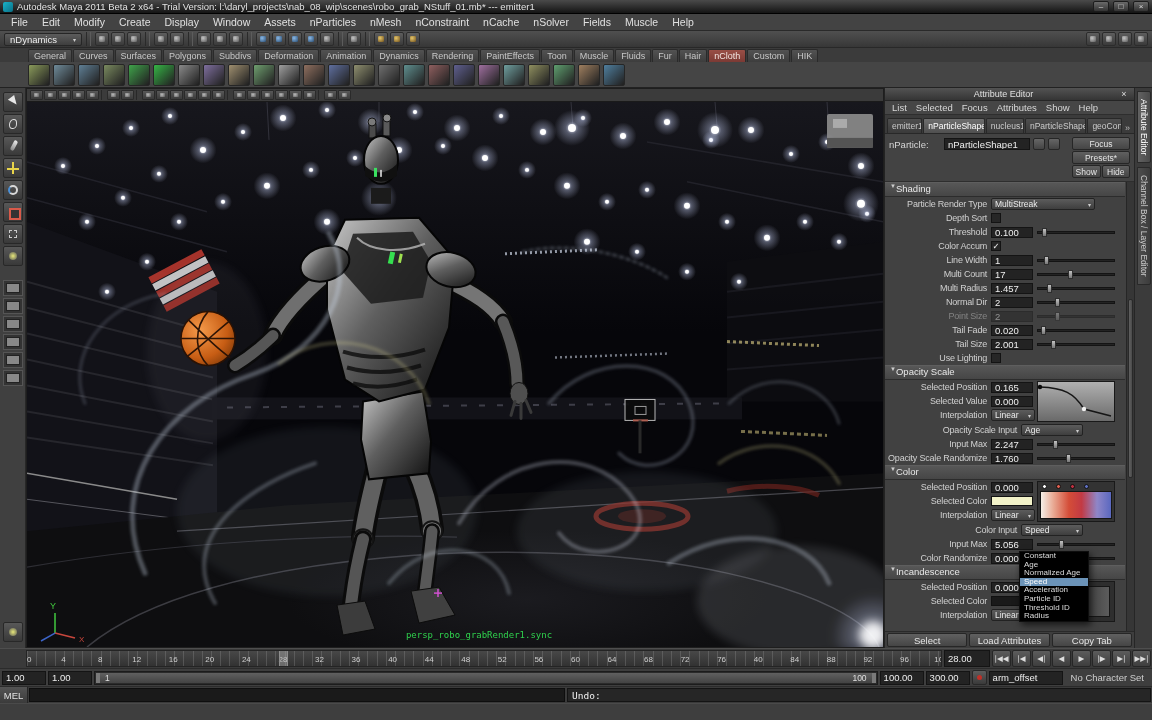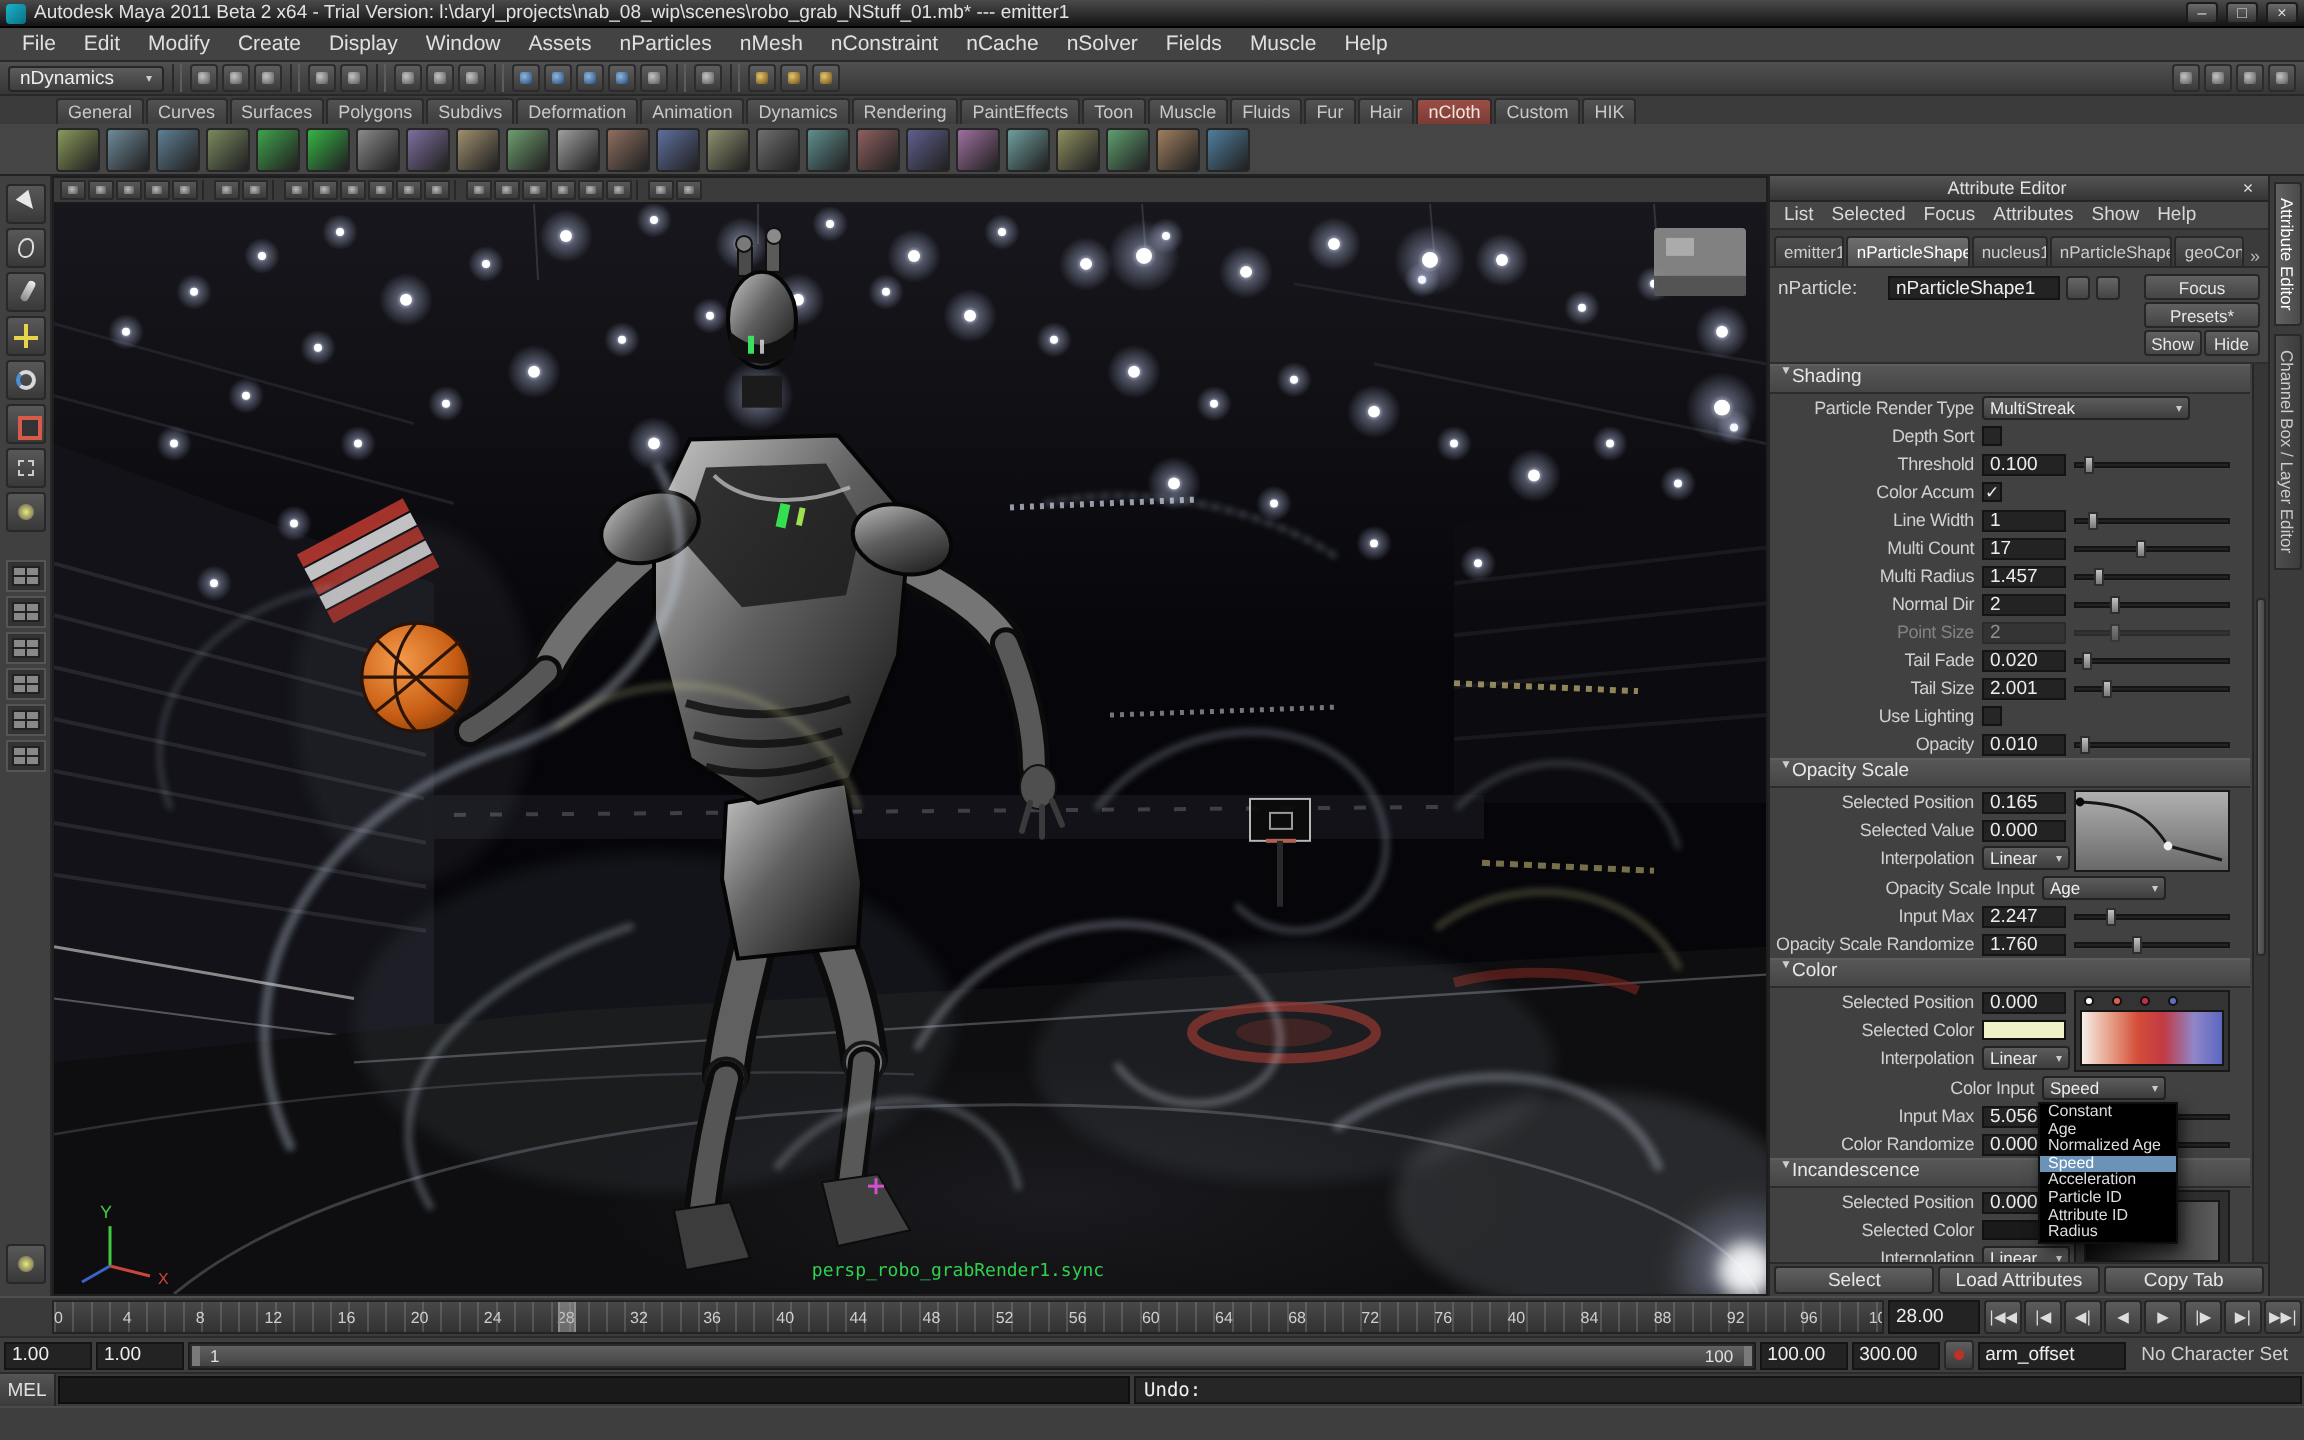--- a/index.html
+++ b/index.html
@@ -699,27 +699,20 @@
               <span class="ae-label" data-name="attr-label-tail-size">Tail Size</span>
               <span class="ae-input" data-name="field-tail-size">2.001</span>
               <span class="ae-slider" data-name="slider-tail-size">
                 <span class="ae-handle" data-name="slider-handle" style="left: calc(20% - 2px);"></span>
               </span>
             </div>
             <div class="ae-row" data-name="attr-row-use-lighting">
               <span class="ae-label" data-name="attr-label-use-lighting">Use Lighting</span>
               <span class="ae-check" data-name="checkbox-use-lighting"></span>
             </div>
-            <div class="ae-row" data-name="attr-row-opacity">
-              <span class="ae-label" data-name="attr-label-opacity">Opacity</span>
-              <span class="ae-input" data-name="field-opacity">0.010</span>
-              <span class="ae-slider" data-name="slider-opacity">
-                <span class="ae-handle" data-name="slider-handle" style="left: calc(5% - 2px);"></span>
-              </span>
-            </div>
           </div>
           <div class="ae-section" data-name="section-opacity-scale">
             <div class="ae-section-header" data-name="section-header-opacity-scale">
               <span class="ae-arrow" data-name="collapse-arrow-icon">▼</span>
               <span class="ae-section-title">Opacity Scale</span>
             </div>
             <div class="ramp-wrap">
               <div class="ramp-left">
                 <div class="ae-row" data-name="attr-row-selected-position">
                   <span class="ae-label" data-name="attr-label-selected-position">Selected Position</span>
@@ -851,21 +844,21 @@
           <div class="ae-scrollbar" data-name="ae-scrollbar">
             <div class="ae-thumb" data-name="scrollbar-thumb"></div>
           </div>
       <div class="popup-menu" data-name="color-input-popup-menu">
             <div class="popup-item" data-name="popup-item-constant">Constant</div>
             <div class="popup-item" data-name="popup-item-age">Age</div>
             <div class="popup-item" data-name="popup-item-normalized-age">Normalized Age</div>
             <div class="popup-item selected" data-name="popup-item-speed">Speed</div>
             <div class="popup-item" data-name="popup-item-acceleration">Acceleration</div>
             <div class="popup-item" data-name="popup-item-particle-id">Particle ID</div>
-            <div class="popup-item" data-name="popup-item-randomized-id">Attribute ID</div>
+            <div class="popup-item" data-name="popup-item-randomized-id">Threshold ID</div>
             <div class="popup-item" data-name="popup-item-radius">Radius</div>
           </div>
         </div>
       <div class="ae-bottom" data-name="ae-bottom-buttons">
           <span class="ae-btn" data-name="ae-button-select">Select</span>
           <span class="ae-btn" data-name="ae-button-load-attributes">Load Attributes</span>
           <span class="ae-btn" data-name="ae-button-copy-tab">Copy Tab</span>
         </div>
     </div>
 

